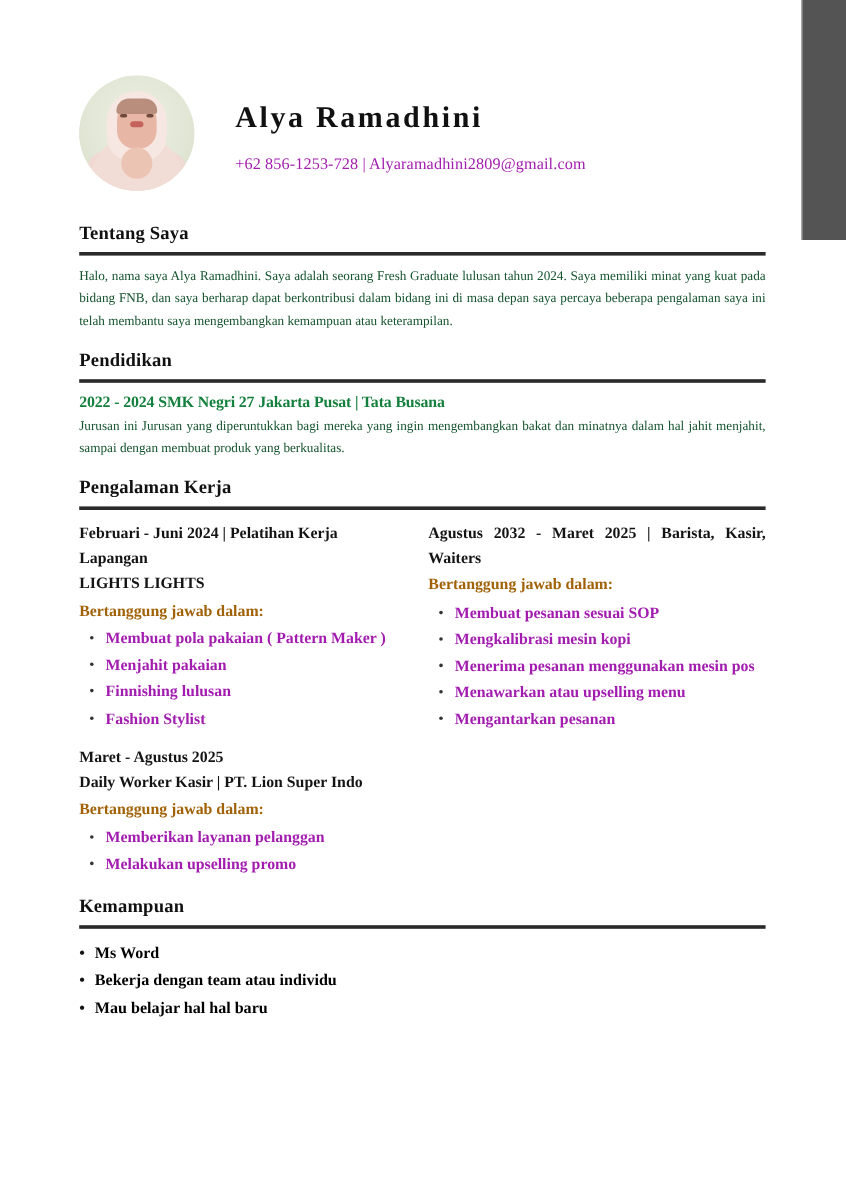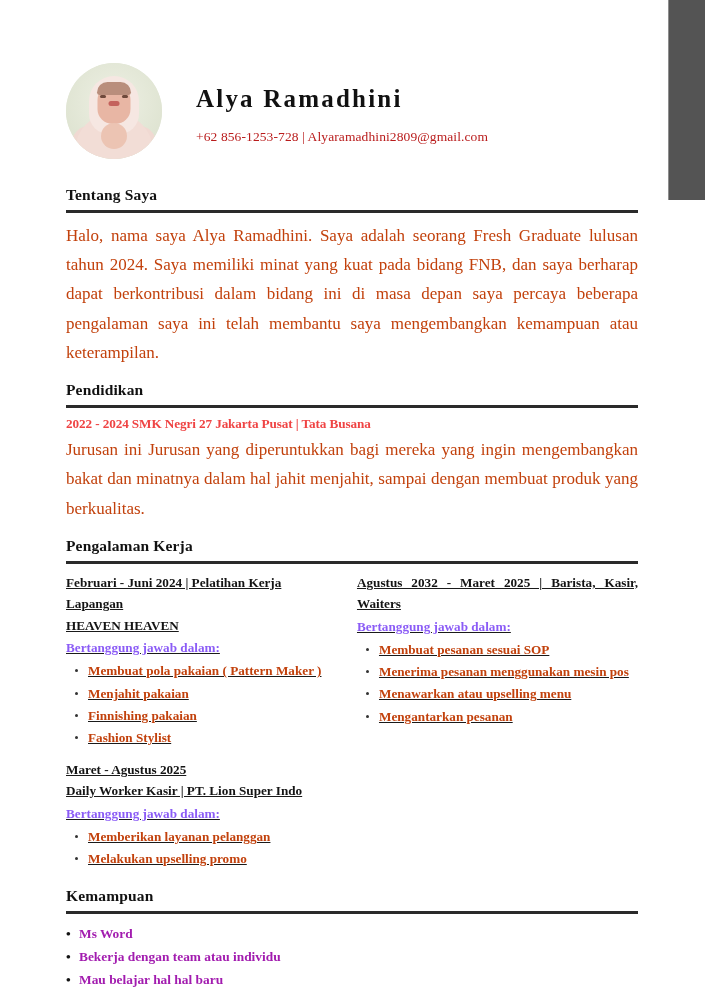--- a/index.html
+++ b/index.html
@@ -144,21 +144,21 @@
   }
   .name {
     font-size: 25px;
     font-weight: bold;
     letter-spacing: 2.2px;
     color: #111111;
     line-height: 1.15;
   }
   .contact {
     font-size: 13.5px;
-    color: #b91c1c;
+    color: #a21caf;
     margin-top: 16px;
     letter-spacing: 0.1px;
   }
 
   
   .section-title {
     font-size: 15.5px;
     font-weight: bold;
     color: #111111;
     letter-spacing: 0.15px;
@@ -166,39 +166,38 @@
   }
   .rule {
     border-top: 3px solid #2a2a2a;
     margin-top: 6px;
     margin-bottom: 8px;
     width: 572px;
   }
 
   
   p.body-text {
-    font-size: 17px;
+    font-size: 11px;
     line-height: 1.72;
     text-align: justify;
-    color: #c2410c;
+    color: #14532d;
   }
   .edu-line {
     font-size: 13.2px;
     font-weight: bold;
-    color: #ef4444;
+    color: #15803d;
     margin-bottom: 3px;
     letter-spacing: -0.1px;
   }
 
   
   .exp-cols {
     display: flex;
     gap: 22px;
     margin-top: 2px;
-    text-decoration: underline;
   }
   .exp-col { width: 290px; }
   .exp-col.left { width: 290px; }
   .exp-col.right { width: 303px; }
 
   .job-head {
     font-size: 13.2px;
     font-weight: bold;
     color: #141414;
     line-height: 1.62;
@@ -207,33 +206,33 @@
   .job-head.nojust { text-align: left; }
   .job-sub {
     font-size: 13.2px;
     font-weight: bold;
     color: #141414;
     line-height: 1.62;
   }
   .job-resp {
     font-size: 13.2px;
     font-weight: bold;
-    color: #8b5cf6;
+    color: #a16207;
     line-height: 1.62;
     margin-top: 1px;
   }
   ul.duties {
     list-style: none;
     margin: 2px 0 0 0;
     padding: 0;
   }
   ul.duties li {
     font-size: 13.2px;
     font-weight: bold;
-    color: #c2410c;
+    color: #a21caf;
     line-height: 1.68;
     padding-left: 22px;
     position: relative;
   }
   ul.duties li::before {
     content: "";
     position: absolute;
     left: 9px;
     top: 9px;
     width: 3px;
@@ -245,21 +244,21 @@
 
   
   ul.skills {
     list-style: none;
     margin: 2px 0 0 0;
     padding: 0;
   }
   ul.skills li {
     font-size: 13.4px;
     font-weight: bold;
-    color: #a21caf;
+    color: #000000;
     line-height: 1.72;
     padding-left: 13px;
     position: relative;
   }
   ul.skills li::before {
     content: "\2022";
     position: absolute;
     left: 0;
     top: 0;
     font-size: 13.4px;
@@ -310,45 +309,46 @@
       <p class="body-text">Jurusan ini Jurusan yang diperuntukkan bagi mereka yang ingin mengembangkan bakat dan minatnya dalam hal jahit menjahit, sampai dengan membuat produk yang berkualitas.</p>
     </div>
 
     <div>
       <div class="section-title">Pengalaman Kerja</div>
       <div class="rule"></div>
       <div class="exp-cols">
         <div class="exp-col left" id="exp-left">
             <div class="job-block">
               <div class="job-head nojust">Februari - Juni 2024 | Pelatihan Kerja Lapangan</div>
-              <div class="job-sub">HEAVEN HEAVEN</div>
+              <div class="job-sub">LIGHTS LIGHTS</div>
               <div class="job-resp">Bertanggung jawab dalam:</div>
               <ul class="duties">
                 <li>Membuat pola pakaian ( Pattern Maker )</li>
                 <li>Menjahit pakaian</li>
-                <li>Finnishing pakaian</li>
+                <li>Finnishing lulusan</li>
                 <li>Fashion Stylist</li>
               </ul>
             </div>
             <div class="job-block">
               <div class="job-head nojust">Maret  -  Agustus 2025</div>
               <div class="job-sub">Daily Worker Kasir | PT. Lion Super Indo</div>
               <div class="job-resp">Bertanggung jawab dalam:</div>
               <ul class="duties">
                 <li>Memberikan layanan pelanggan</li>
                 <li>Melakukan  upselling promo</li>
               </ul>
             </div>
           </div>
         <div class="exp-col right" id="exp-right">
             <div class="job-block">
               <div class="job-head">Agustus 2032 - Maret 2025 | Barista, Kasir, Waiters</div>
               <div class="job-resp">Bertanggung jawab dalam:</div>
               <ul class="duties">
                 <li>Membuat pesanan sesuai SOP</li>
+                <li>Mengkalibrasi mesin kopi</li>
                 <li>Menerima pesanan menggunakan mesin pos</li>
                 <li>Menawarkan atau upselling menu</li>
                 <li>Mengantarkan pesanan</li>
               </ul>
             </div>
           </div>
       </div>
     </div>
 
     <div id="skills-section">

